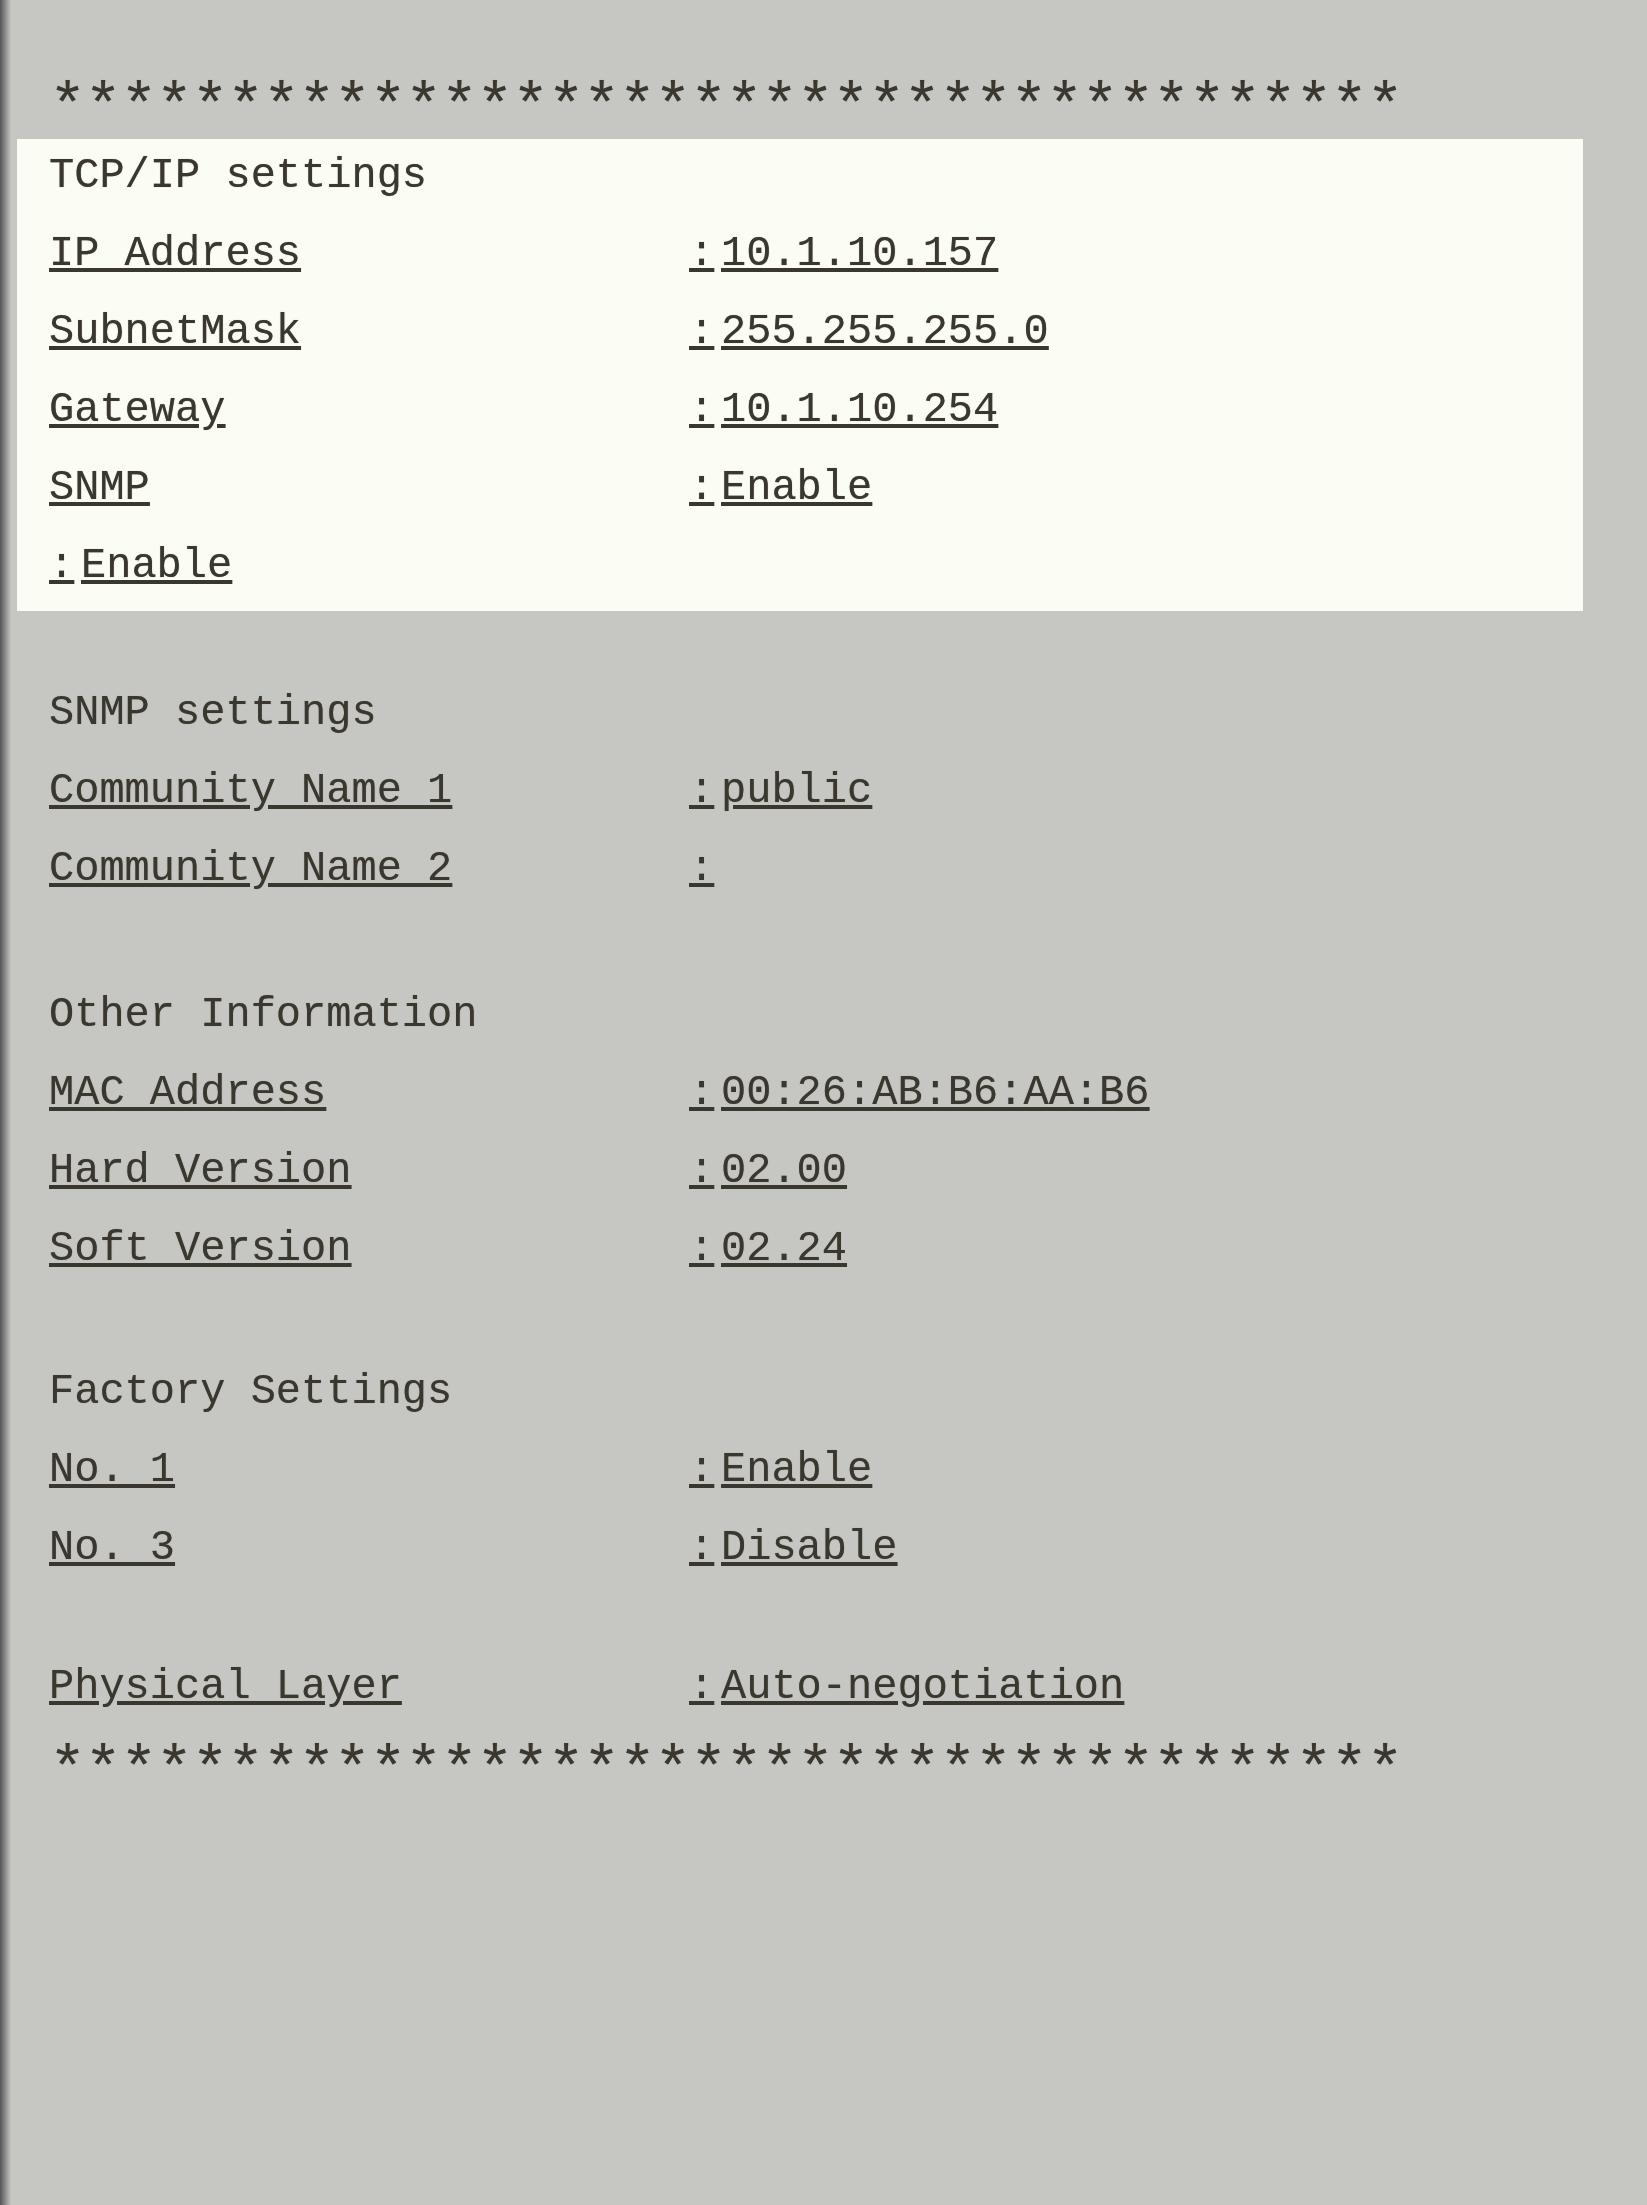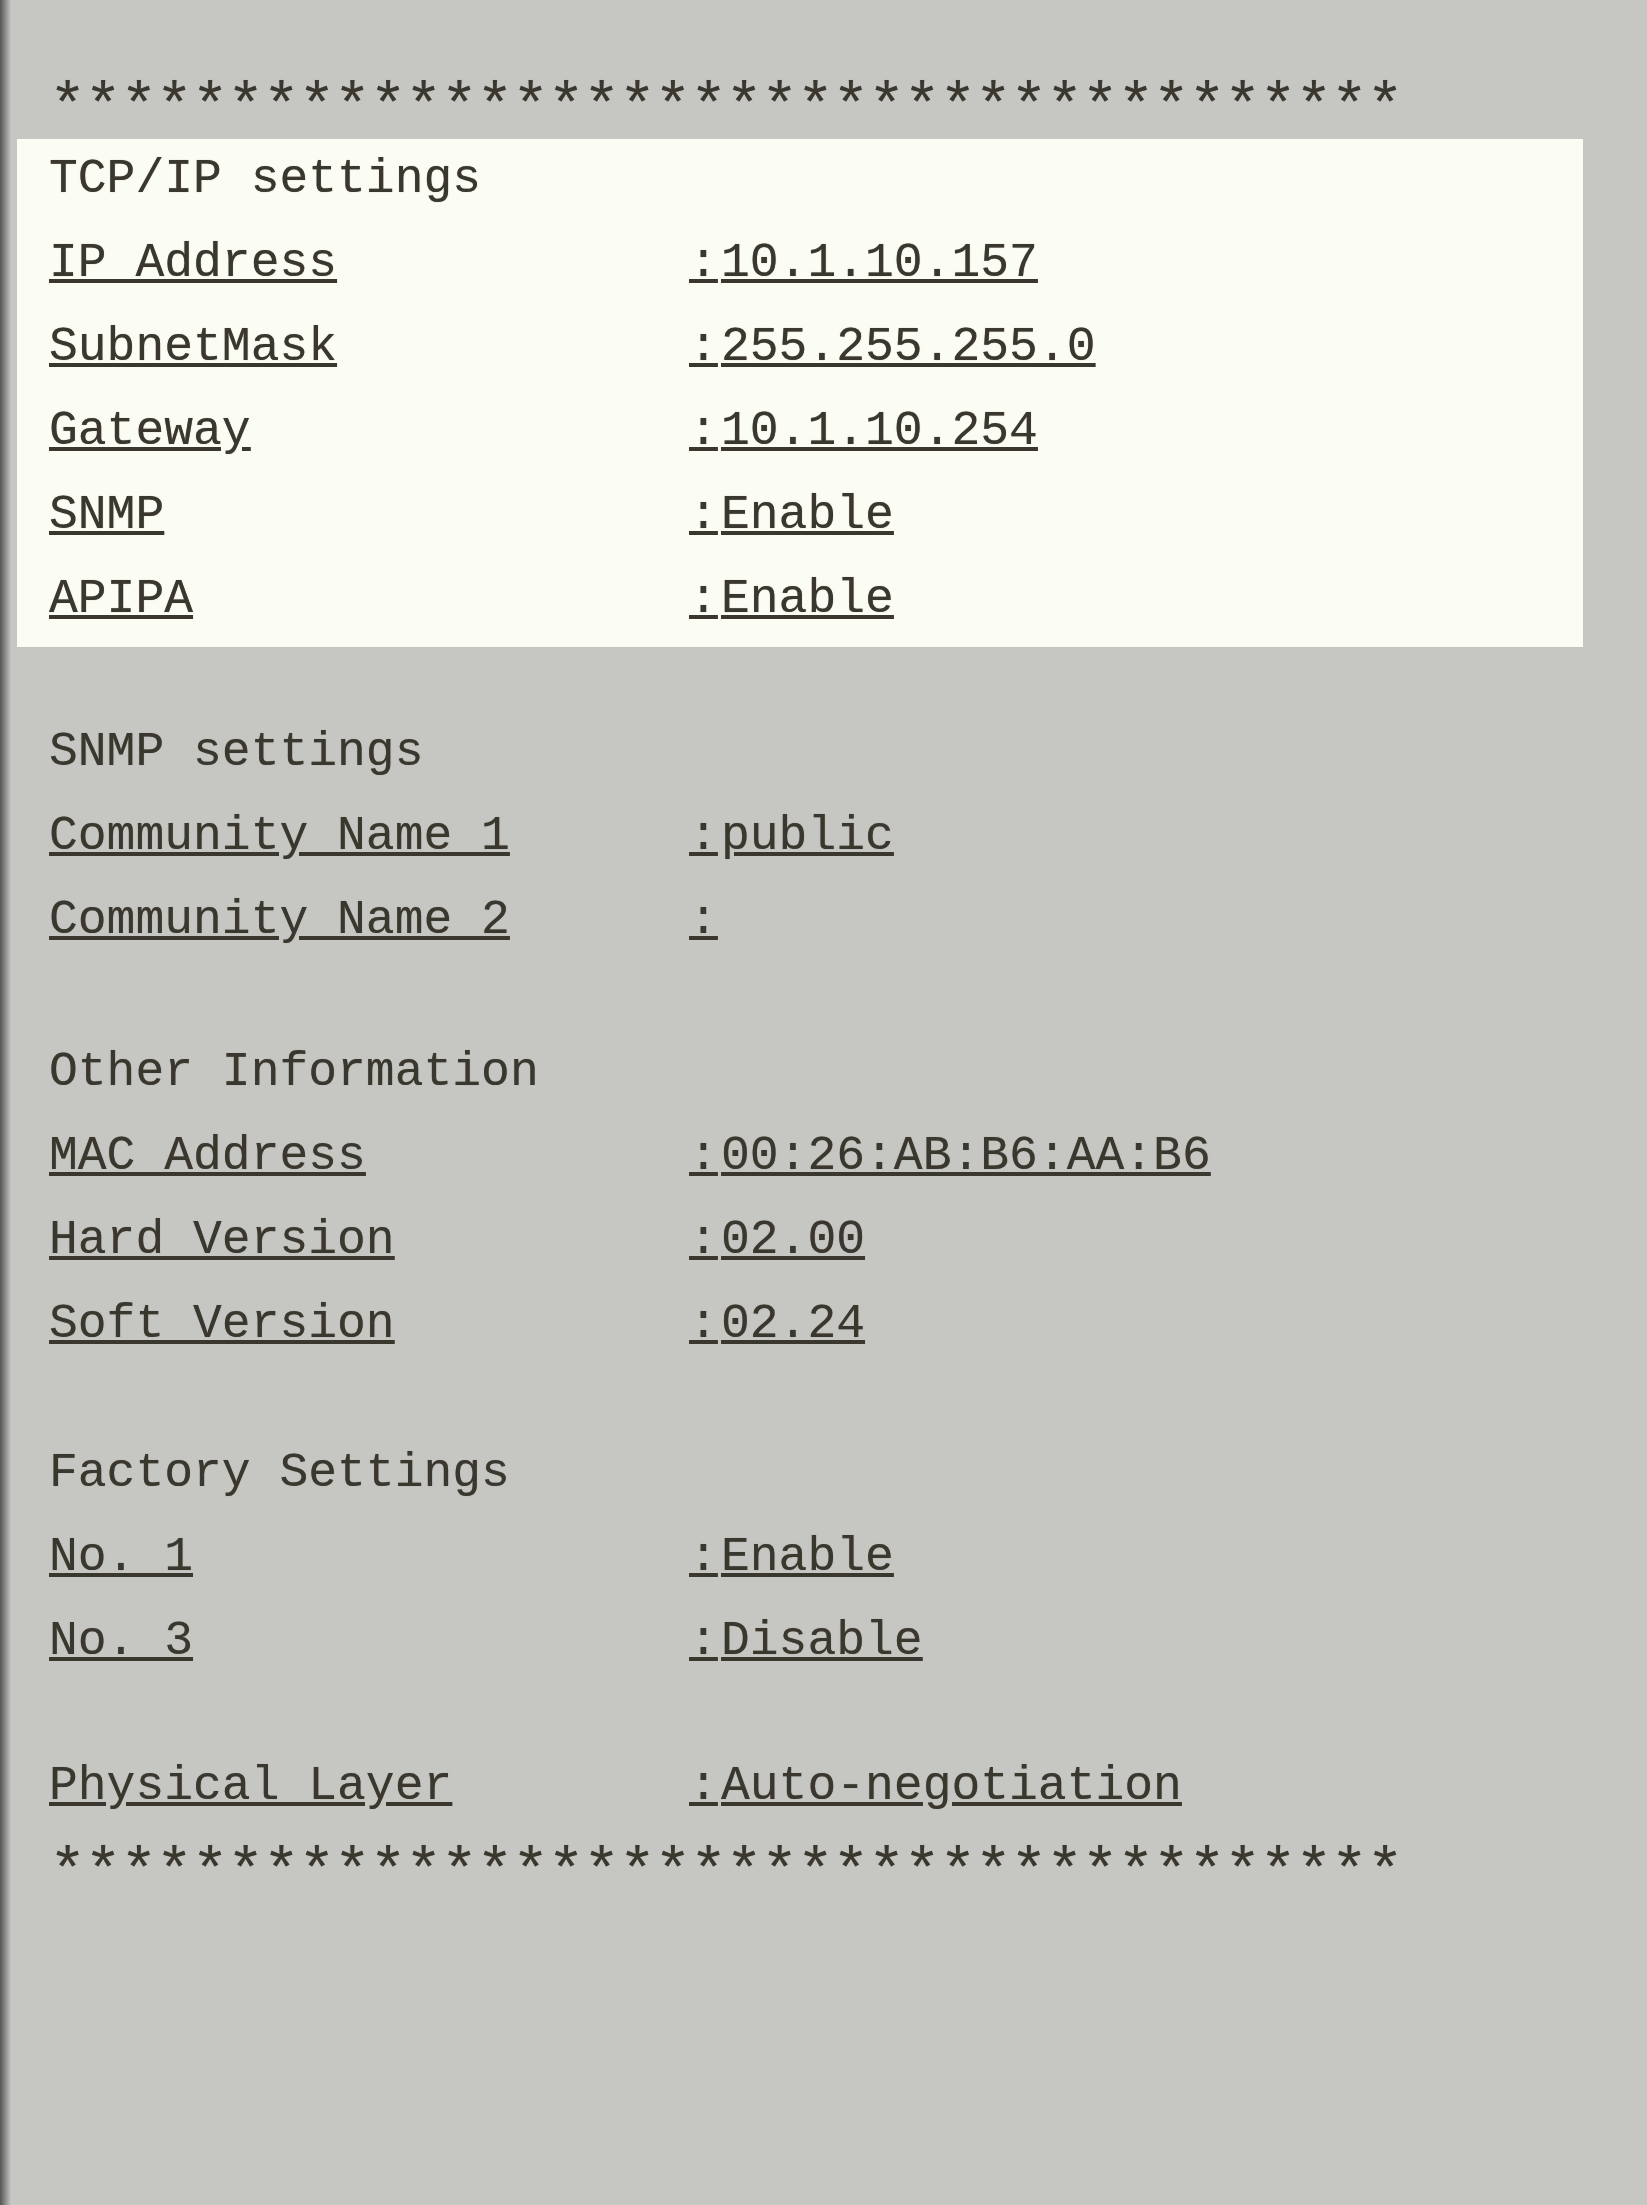--- a/index.html
+++ b/index.html
@@ -21,21 +21,21 @@
     padding-left: 49px;
     padding-right: 16px;
   }
   .edge-shadow-left {
     position: absolute;
     left: 0; top: 0; bottom: 0;
     width: 11.3px;
     background: linear-gradient(to right, #555, rgba(0,0,0,0));
   }
   .line, .row {
-    font-size: 48px;
+    font-size: 42px;
     line-height: 1.0;
     white-space: pre;
     letter-spacing: 0px;
   }
   .stars {
     font-size: 62px;
     letter-spacing: -1.6px;
   }
   .highlight {
     background: #fbfcf4;
@@ -104,21 +104,20 @@
       <span class="label">Gateway</span>
       <span class="colon">:</span>
       <span class="value">10.1.10.254</span>
     </div>
     <div class="row">
       <span class="label">SNMP</span>
       <span class="colon">:</span>
       <span class="value">Enable</span>
     </div>
     <div class="row">
-      <span class="label">APIPA</span>
       <span class="colon">:</span>
       <span class="value">Enable</span>
     </div>
   </div>
 
   <div class="gap-small"></div>
 
   <div class="line section-title" style="margin-top:0">SNMP settings</div>
   <div class="row">
     <span class="label">Community Name 1</span>

